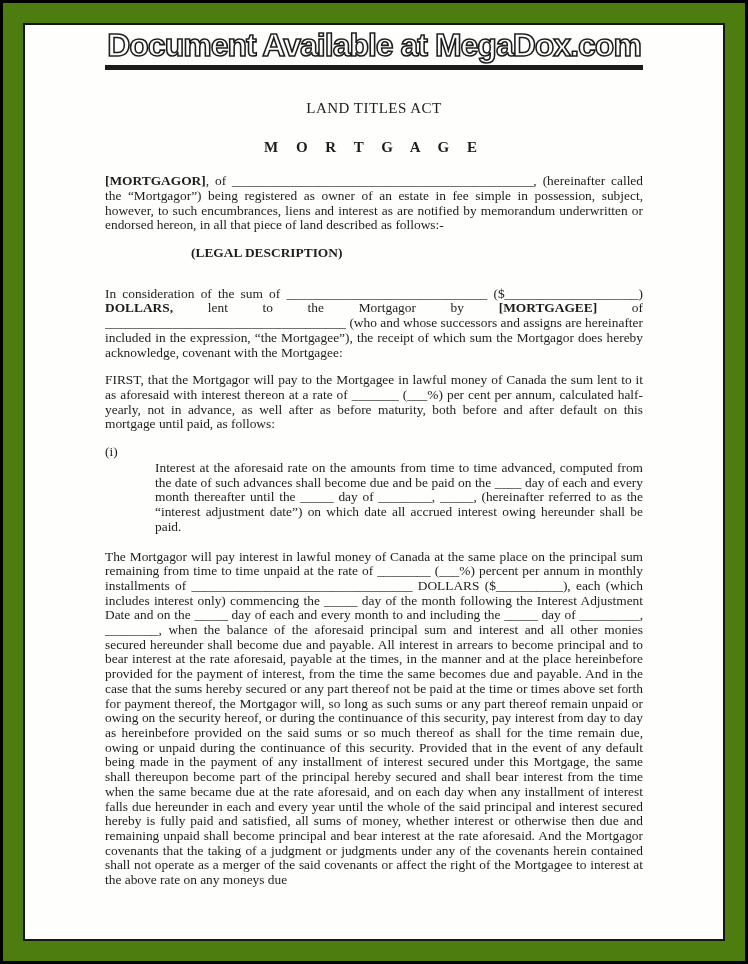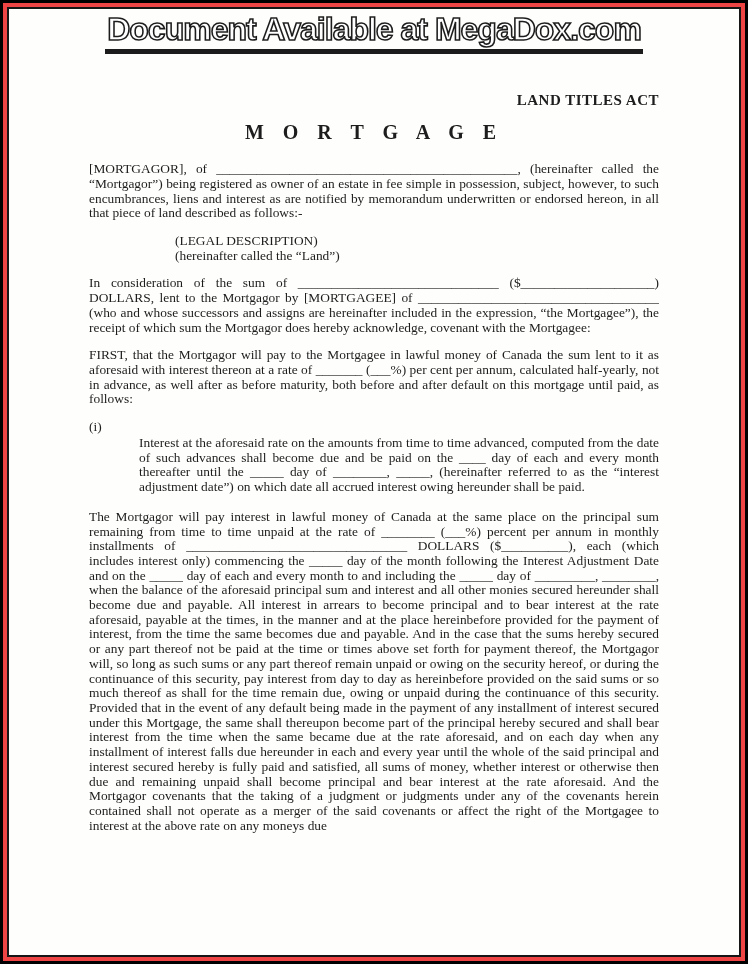--- a/index.html
+++ b/index.html
@@ -12,22 +12,22 @@
     box-sizing: border-box;
     width: 748px;
     height: 964px;
     background: #000000;
     padding: 3px;
   }
   .frame-orange {
     box-sizing: border-box;
     width: 100%;
     height: 100%;
-    background: #ef4444;
-    padding: 4px;
+    background: #4d7c0f;
+    padding: 20px;
   }
   .frame-inner {
     box-sizing: border-box;
     width: 100%;
     height: 100%;
     border: 2px solid #161616;
     background: #fefefc;
     overflow: hidden;
   }
   .banner {
@@ -49,43 +49,43 @@
     .banner-title {
       color: #ffffff;
       -webkit-text-stroke: 1.6px #1c1c1c;
     }
   }
   .content {
     padding: 0 80px;
     color: #1d1d1d;
   }
   .act-title {
-    margin-top: 38px;
-    text-align: right;
-    font-weight: bold;
+    margin-top: 30px;
+    text-align: center;
+    font-weight: normal;
     font-size: 15px;
     letter-spacing: 0.5px;
   }
   .doc-title {
-    margin-top: 12px;
+    margin-top: 22px;
     text-align: center;
     font-weight: bold;
-    font-size: 20px;
+    font-size: 15px;
     letter-spacing: 7px;
   }
   .body-text {
     margin-top: 18px;
     font-size: 13.4px;
     line-height: 14.7px;
     text-align: justify;
   }
   .para { margin: 0 0 13px 0; }
-  .b { font-weight: normal; }
+  .b { font-weight: bold; }
   .legal-block {
-    margin: 13px 0 13px 86px;
+    margin: 13px 0 26px 86px;
     text-align: left;
   }
   .list-item {
     display: flex;
     margin: 0 0 15px 0;
   }
   .list-marker {
     width: 50px;
     flex: 0 0 50px;
   }
@@ -112,21 +112,20 @@
 
         <div class="doc-title">M O R T G A G E</div>
 
         <div class="body-text">
 
           <p class="para"><span class="b">[MORTGAGOR]</span><span>, of _____________________________________________, (hereinafter called the “Mortgagor”) being registered as owner of an estate in fee simple in possession, subject, however, to such encumbrances, liens and interest as are notified by memorandum underwritten or endorsed hereon, in all that piece of land described as follows:-</span></p>
 
 
           <div class="legal-block">
             <div class="b">(LEGAL DESCRIPTION)</div>
-            <div>(hereinafter called the “Land”)</div>
           </div>
 
           <p class="para"><span>In consideration of the sum of ______________________________ ($____________________) </span><span class="b">DOLLARS,</span><span> lent to the Mortgagor by </span><span class="b">[MORTGAGEE]</span><span> of ____________________________________ (who and whose successors and assigns are hereinafter included in the expression, “the Mortgagee”), the receipt of which sum the Mortgagor does hereby acknowledge, covenant with the Mortgagee:</span></p>
 
           <p class="para">FIRST, that the Mortgagor will pay to the Mortgagee in lawful money of Canada the sum lent to it as aforesaid with interest thereon at a rate of _______ (___%) per cent per annum, calculated half-yearly, not in advance, as well after as before maturity, both before and after default on this mortgage until paid, as follows:</p>
 
           <div class="list-item">
             <div class="list-marker">(i)</div>
             <div class="list-text">Interest at the aforesaid rate on the amounts from time to time advanced, computed from the date of such advances shall become due and be paid on the ____ day of each and every month thereafter until the _____ day of ________, _____, (hereinafter referred to as the “interest adjustment date”) on which date all accrued interest owing hereunder shall be paid.</div>
           </div>

